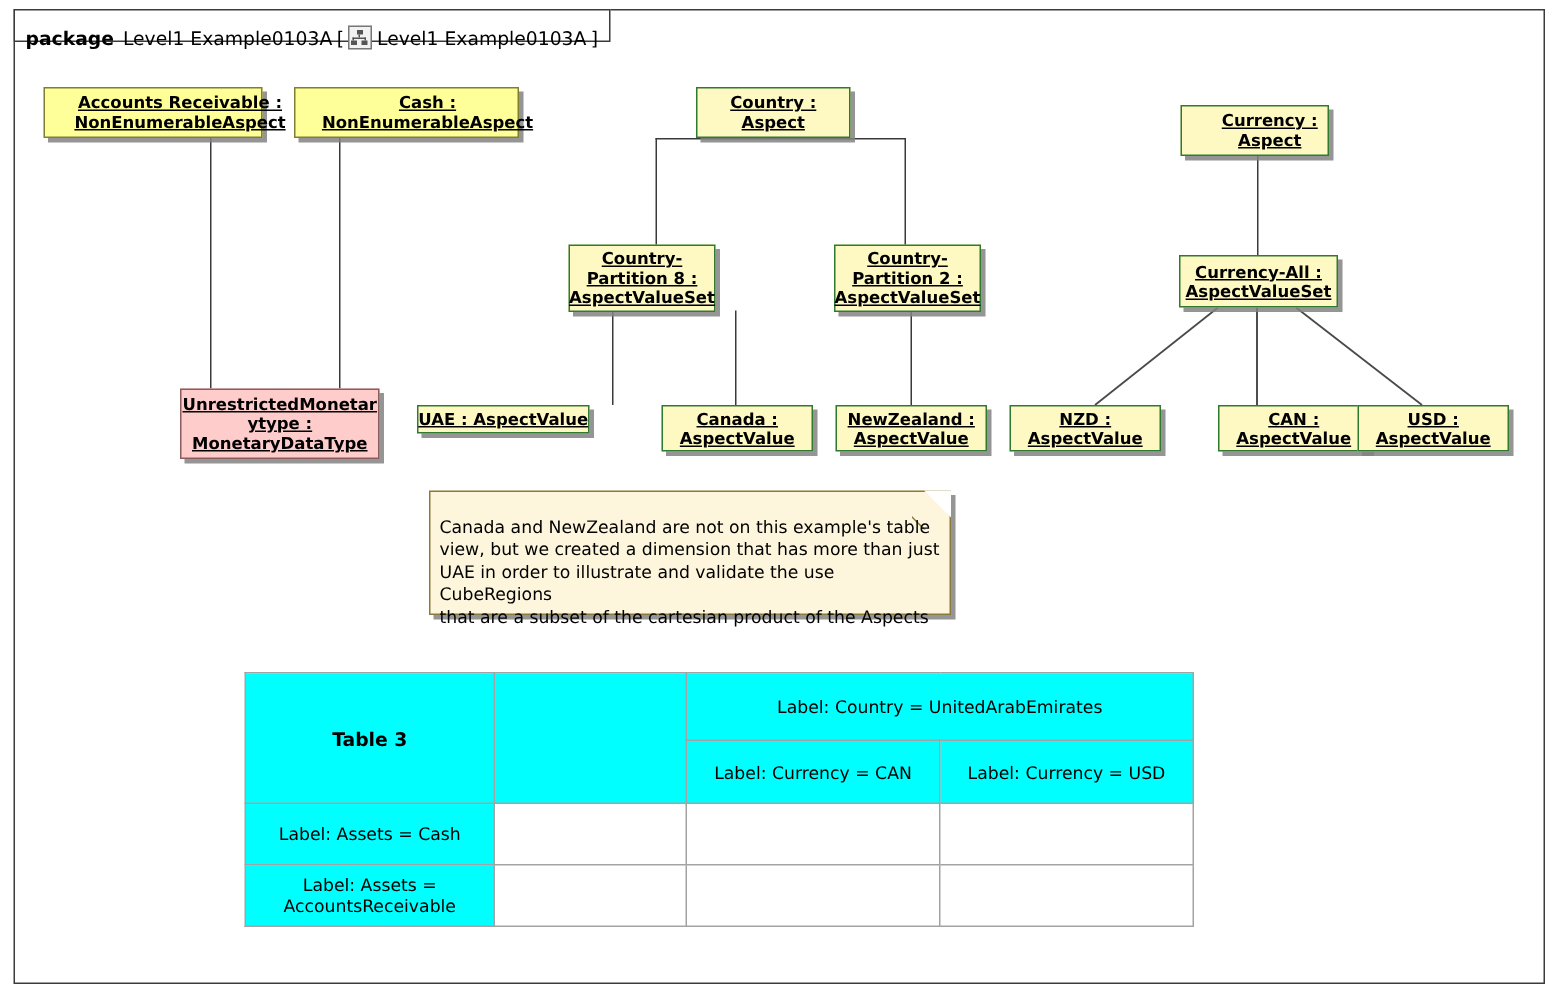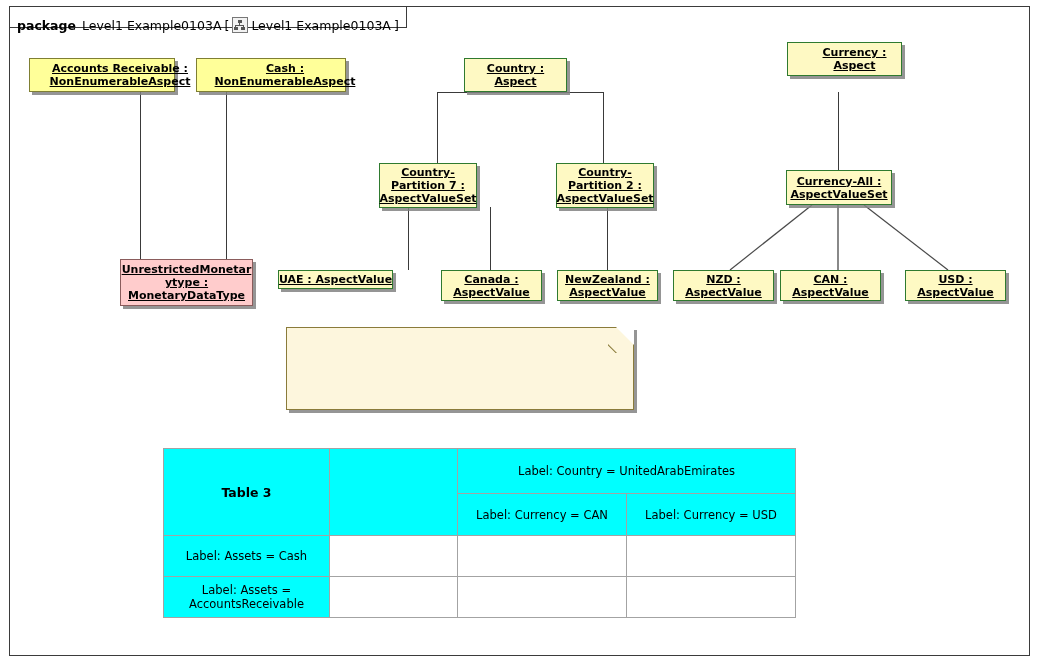--- a/index.html
+++ b/index.html
@@ -250,31 +250,31 @@
   </div>
 </div>
 
 <div class="node green" style="left:464px; top:58px; width:103px; height:34px;">
   <div class="nlabel">
     <span>Country :</span><br>
     <span>Aspect</span>
   </div>
 </div>
 
-<div class="node green" style="left:787px; top:42px; width:115px; height:34px;padding-left:20px;">
+<div class="node green" style="left:787px; top:70px; width:99px; height:34px;padding-left:20px;">
   <div class="nlabel">
     <span>Currency :</span><br>
     <span>Aspect</span>
   </div>
 </div>
 
 <div class="node green" style="left:379px; top:163px; width:98px; height:45px;">
   <div class="nlabel">
     <span>Country-</span><br>
-    <span>Partition 7 :</span><br>
+    <span>Partition 8 :</span><br>
     <span>AspectValueSet</span>
   </div>
 </div>
 
 <div class="node green" style="left:556px; top:163px; width:98px; height:45px;">
   <div class="nlabel">
     <span>Country-</span><br>
     <span>Partition 2 :</span><br>
     <span>AspectValueSet</span>
   </div>
@@ -315,37 +315,41 @@
   </div>
 </div>
 
 <div class="node green" style="left:673px; top:270px; width:101px; height:31px;">
   <div class="nlabel">
     <span>NZD :</span><br>
     <span>AspectValue</span>
   </div>
 </div>
 
-<div class="node green" style="left:780px; top:270px; width:101px; height:31px;justify-content:center;">
+<div class="node green" style="left:812px; top:270px; width:101px; height:31px;justify-content:center;">
   <div class="nlabel">
     <span>CAN :</span><br>
     <span>AspectValue</span>
   </div>
 </div>
 
 <div class="node green" style="left:905px; top:270px; width:101px; height:31px;">
   <div class="nlabel">
     <span>USD :</span><br>
     <span>AspectValue</span>
   </div>
 </div>
 
 <div id="note">
   <div id="note-fold"></div>
   <div id="note-fold-line"></div>
+  <div id="note-text">Canada and NewZealand are not on this example's table
+view, but we created a dimension that has more than just
+UAE in order to illustrate and validate the use CubeRegions
+that are a subset of the cartesian product of the Aspects</div>
 </div>
 
 <table id="table3">
   <tbody>
       <tr>
     <td class="cyan title" rowspan="2" style="width:155px; height:38px;">Table 3</td>
     <td class="cyan" rowspan="2" style="width:117px;"></td>
     <td class="cyan" colspan="2" style="width:317px; height:38px;">Label: Country = UnitedArabEmirates</td>
   </tr>
   <tr>

